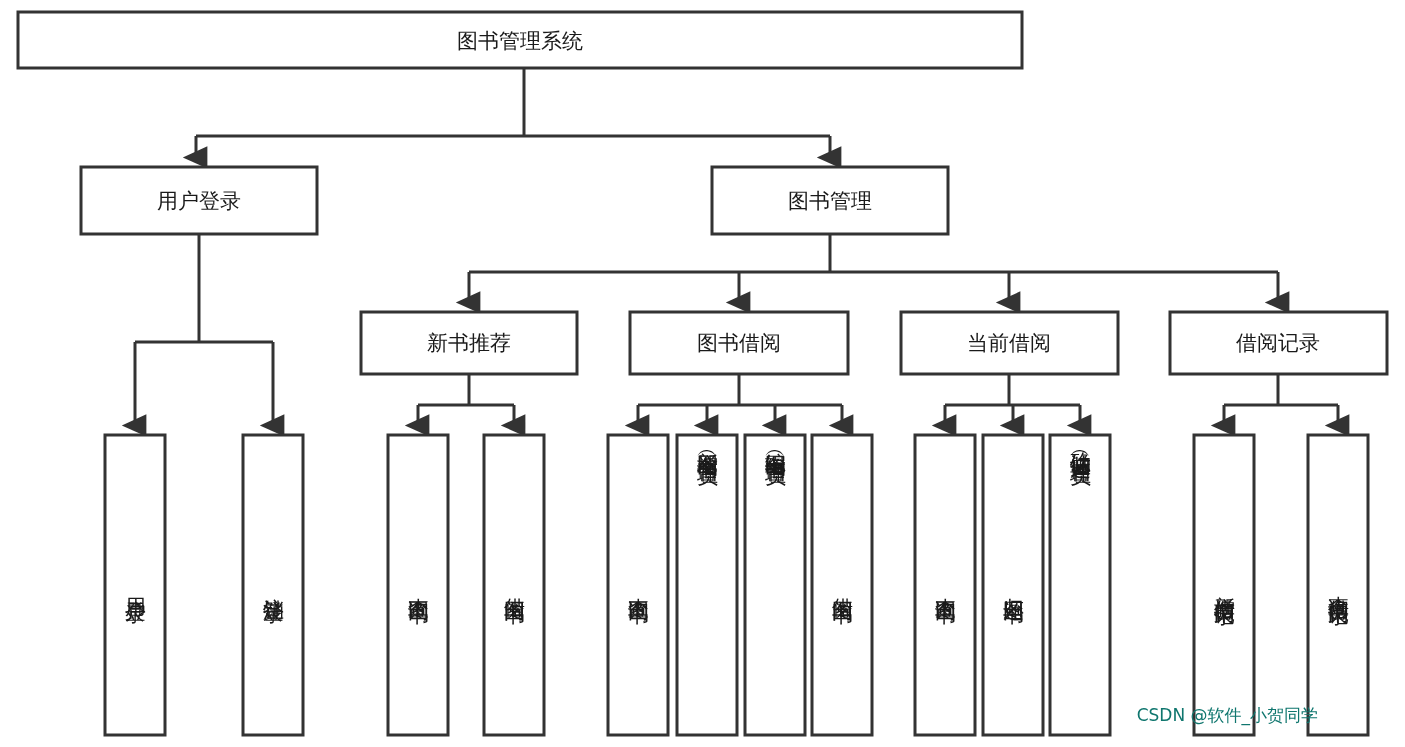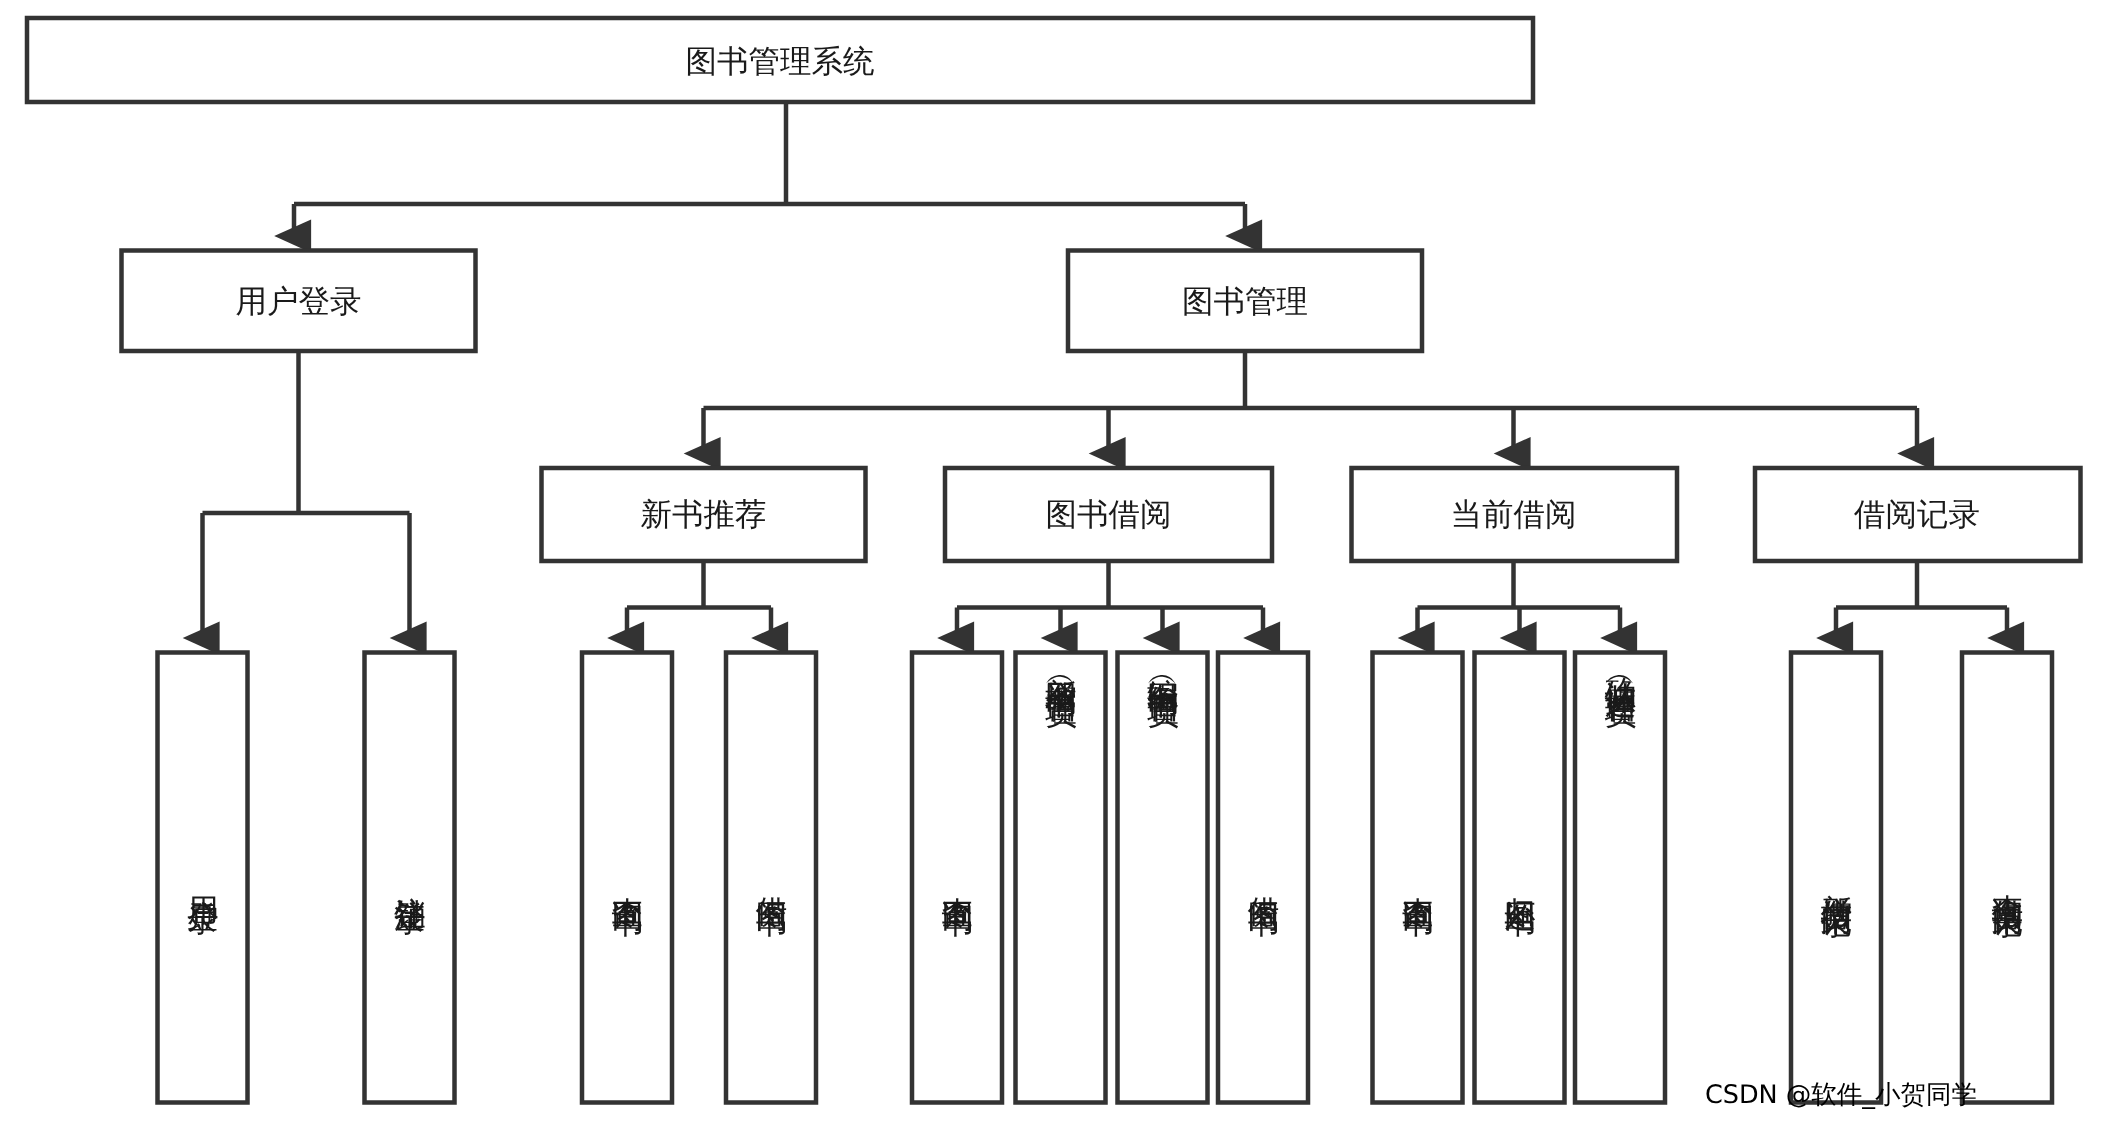--- a/index.html
+++ b/index.html
@@ -57,24 +57,24 @@
     font-size: 21px;
     line-height: 1.18;
     color: #1a1a1a;
     letter-spacing: 2px;
     white-space: nowrap;
     text-align: center;
   }
   .watermark {
     position: absolute;
     right: 8px;
-    bottom: 6px;
+    bottom: 20px;
     font-family: "DejaVu Sans", "Liberation Sans", sans-serif;
     font-size: 17px;
-    color: #000000;
+    color: #0f766e;
     white-space: nowrap;
     pointer-events: none;
   }
 </style>
 </head>
 <body>
 
 <div id="diagram-root">
 
   <svg class="diagram-canvas" viewBox="0 0 1405 747" xmlns="http://www.w3.org/2000/svg">

